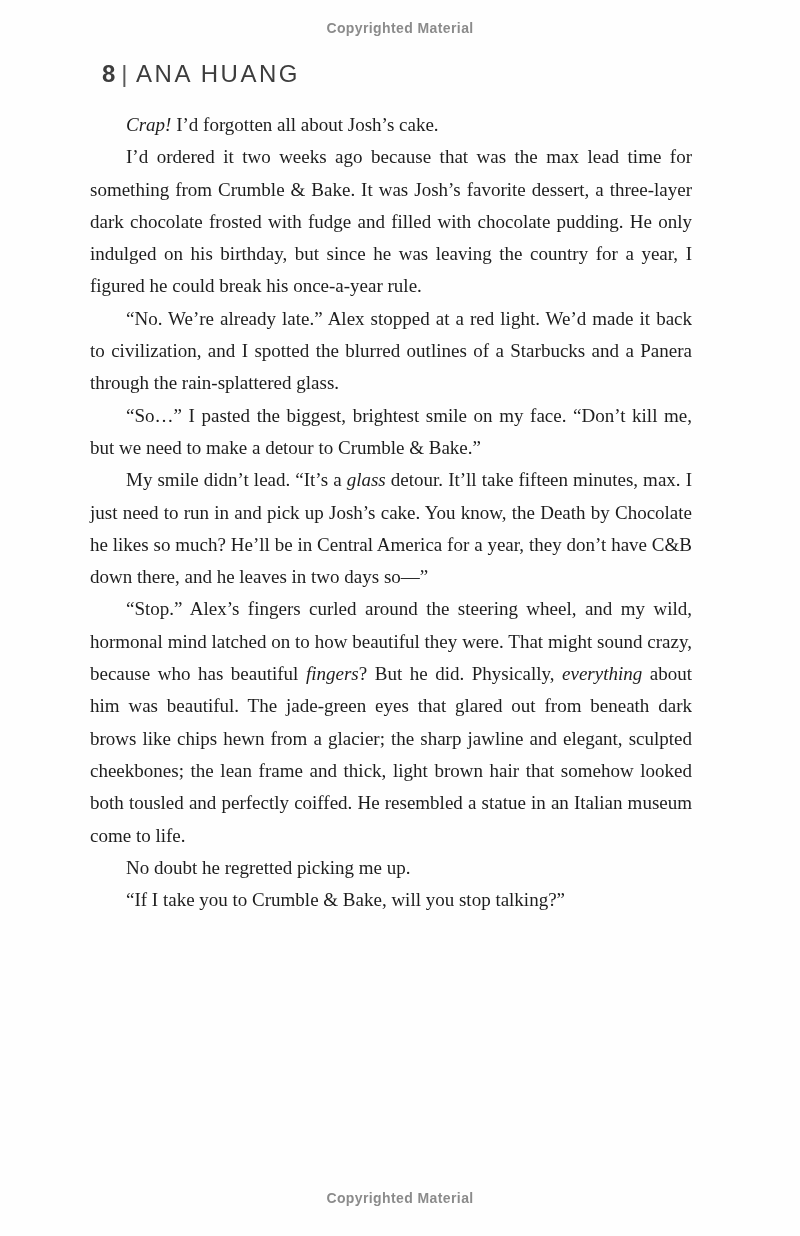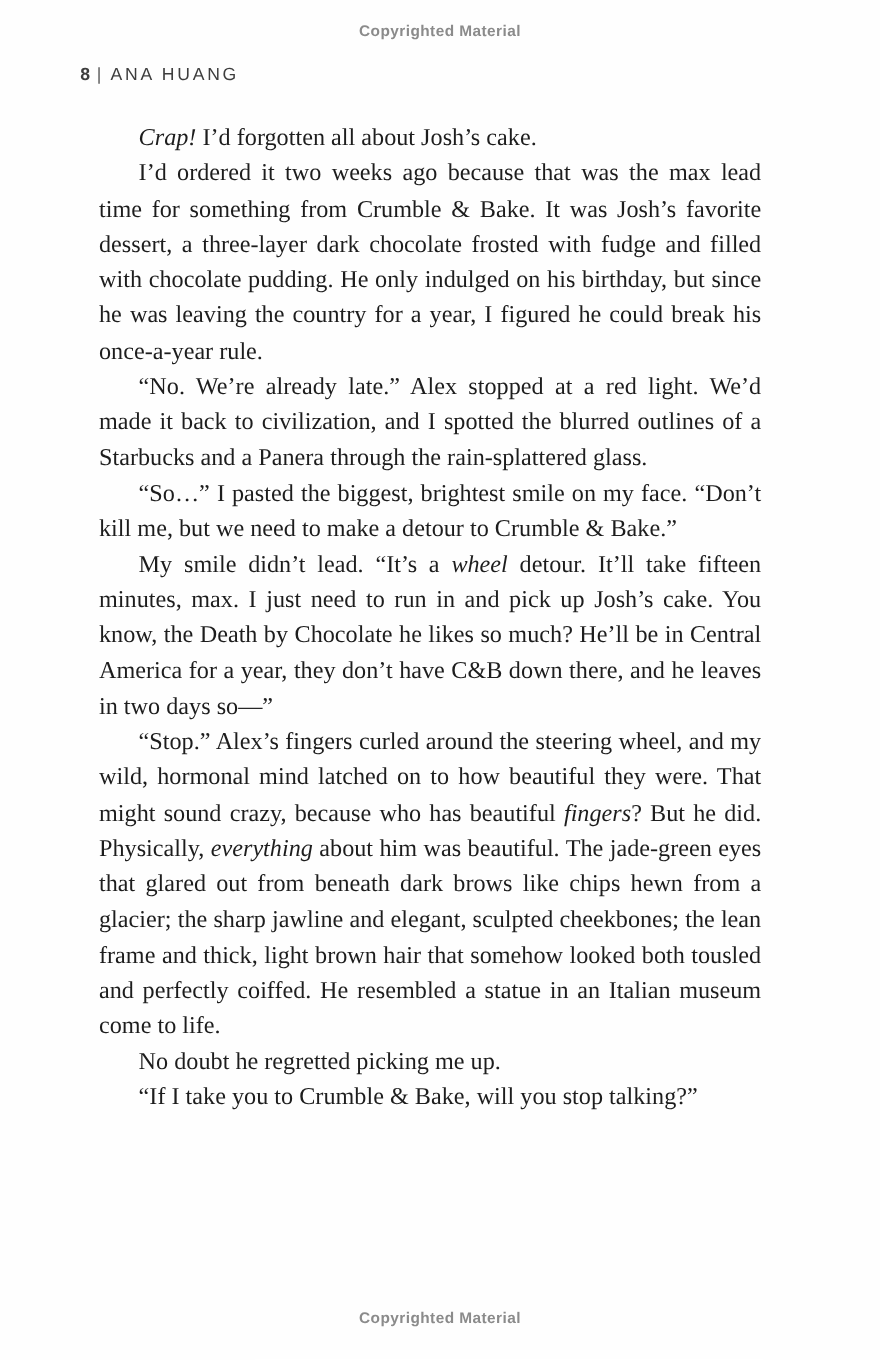--- a/index.html
+++ b/index.html
@@ -23,43 +23,43 @@
     font-family: "Liberation Sans", sans-serif;
     font-weight: bold;
     font-size: 14px;
     letter-spacing: 0.4px;
     color: #8b8b8b;
   }
   .copyright-top { top: 20px; }
   .copyright-bottom { top: 1190px; }
   .running-header {
     position: absolute;
-    left: 73px;
+    left: 102px;
     top: 60px;
     font-family: "Liberation Sans", sans-serif;
-    font-size: 16px;
+    font-size: 24px;
     color: #3d3d3d;
     letter-spacing: 2.5px;
   }
   .running-header .pgnum {
     font-weight: bold;
     letter-spacing: 0;
     margin-right: 6px;
   }
   .running-header .sep {
     font-weight: 300;
     color: #5a5a5a;
     margin-right: 6px;
   }
   .body-text {
     position: absolute;
     left: 90px;
     top: 109px;
     width: 602px;
-    font-size: 22px;
+    font-size: 19px;
     line-height: 32.3px;
     color: #1d1d1d;
     text-align: justify;
   }
   .body-text p {
     margin: 0;
     text-indent: 36px;
   }
   .body-text em {
     font-style: italic;
@@ -74,21 +74,21 @@
 
   <div class="running-header">
     <span class="pgnum">8</span><span class="sep">|</span><span class="title">ANA HUANG</span>
   </div>
 
   <div class="body-text">
       <p><em>Crap!</em><span> I’d forgotten all about Josh’s cake.</span></p>
       <p><span>I’d ordered it two weeks ago because that was the max lead time for something from Crumble &amp; Bake. It was Josh’s favorite dessert, a three-layer dark chocolate frosted with fudge and filled with chocolate pudding. He only indulged on his birthday, but since he was leaving the country for a year, I figured he could break his once-a-year rule.</span></p>
       <p><span>“No. We’re already late.” Alex stopped at a red light. We’d made it back to civilization, and I spotted the blurred outlines of a Starbucks and a Panera through the rain-splattered glass.</span></p>
       <p><span>“So…” I pasted the biggest, brightest smile on my face. “Don’t kill me, but we need to make a detour to Crumble &amp; Bake.”</span></p>
-      <p><span>My smile didn’t lead. “It’s a </span><em>wheel</em><span> detour. It’ll take fifteen minutes, max. I just need to run in and pick up Josh’s cake. You know, the Death by Chocolate he likes so much? He’ll be in Central America for a year, they don’t have C&amp;B down there, and he leaves in two days so—”</span></p>
+      <p><span>My smile didn’t lead. “It’s a </span><em>glass</em><span> detour. It’ll take fifteen minutes, max. I just need to run in and pick up Josh’s cake. You know, the Death by Chocolate he likes so much? He’ll be in Central America for a year, they don’t have C&amp;B down there, and he leaves in two days so—”</span></p>
       <p><span>“Stop.” Alex’s fingers curled around the steering wheel, and my wild, hormonal mind latched on to how beautiful they were. That might sound crazy, because who has beautiful </span><em>fingers</em><span>? But he did. Physically, </span><em>everything</em><span> about him was beautiful. The jade-green eyes that glared out from beneath dark brows like chips hewn from a glacier; the sharp jawline and elegant, sculpted cheekbones; the lean frame and thick, light brown hair that somehow looked both tousled and perfectly coiffed. He resembled a statue in an Italian museum come to life.</span></p>
       <p><span>No doubt he regretted picking me up.</span></p>
       <p><span>“If I take you to Crumble &amp; Bake, will you stop talking?”</span></p>
     </div>
 
   <div class="copyright copyright-bottom">Copyrighted Material</div>
 
 </div>
 
 </body></html>

